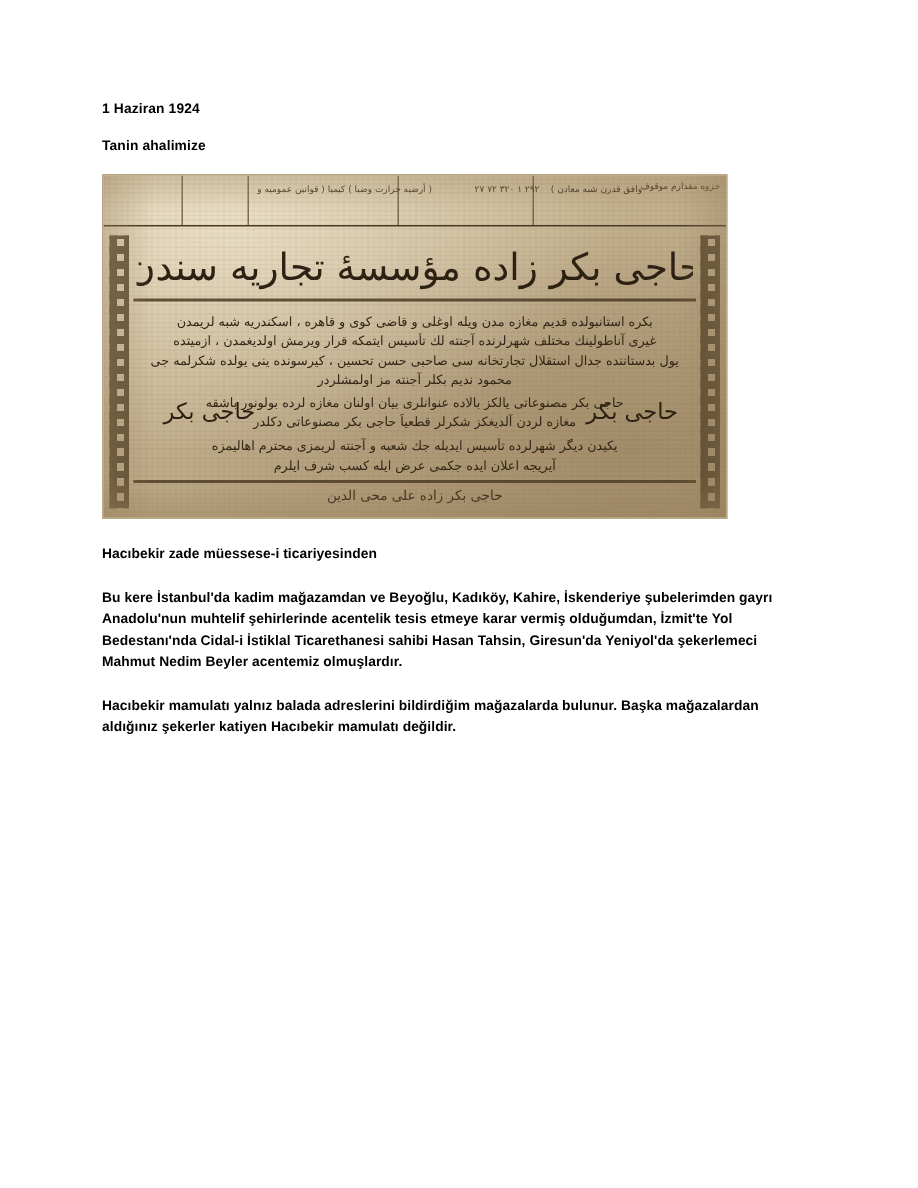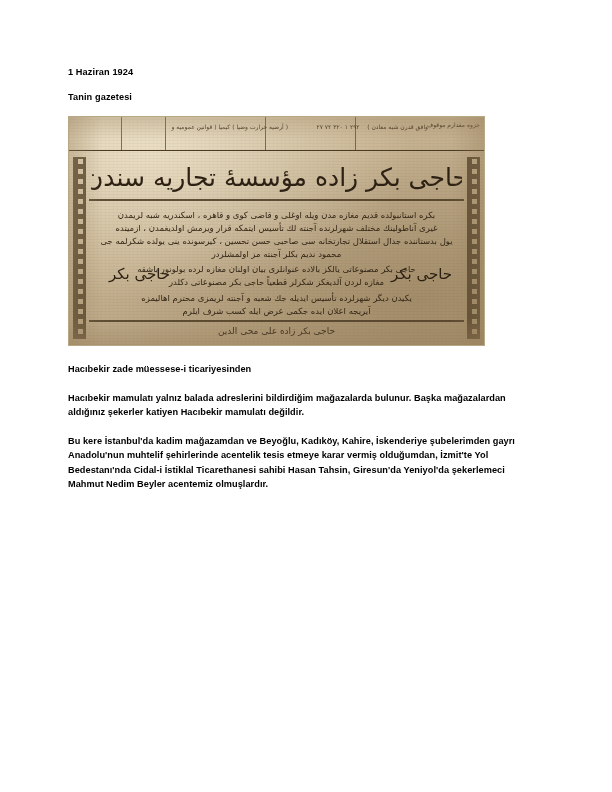--- a/index.html
+++ b/index.html
@@ -159,21 +159,21 @@
       linear-gradient(to bottom, rgba(150,125,90,0.30) 0%, rgba(150,125,90,0) 10%, rgba(150,125,90,0) 88%, rgba(150,125,90,0.40) 100%);
   }
 </style>
 </head>
 <body>
 
 <div class="page">
   <div class="content">
 
     <p class="line">1 Haziran 1924</p>
-    <p class="line">Tanin gazetesi</p>
+    <p class="line">Tanin ahalimize</p>
 
     <div class="clipping">
       <div class="clip-inner"></div>
       <div class="grain"></div>
 
       <div class="top-strip">
         <div class="vline" style="left:52px"></div>
         <div class="vline" style="left:96px"></div>
         <div class="vline" style="left:196px"></div>
         <div class="vline" style="left:286px"></div>
@@ -202,17 +202,17 @@
       <div class="body-ar" style="top:175px;">یكیدن دیگر شهرلرده تأسیس ایدیله جك شعبه و آجنته لریمزی محترم اهالیمزه</div>
       <div class="body-ar" style="top:188px;">آیریجه اعلان ایده جكمی عرض ایله كسب شرف ایلرم</div>
 
       <div class="hr-thick" style="top:203px"></div>
       <div class="body-ar" style="top:208px; font-size:9px;">حاجی بکر زاده علی محی الدین</div>
 
       <div class="fade-edge"></div>
     </div>
 
     <p class="para">Hacıbekir zade müessese-i ticariyesinden</p>
+    <p class="para gap-top">Bu kere İstanbul'da kadim mağazamdan ve Beyoğlu, Kadıköy, Kahire, İskenderiye şubelerimden gayrı Anadolu'nun muhtelif şehirlerinde acentelik tesis etmeye karar vermiş olduğumdan, İzmit'te Yol Bedestanı'nda Cidal-i İstiklal Ticarethanesi sahibi Hasan Tahsin, Giresun'da Yeniyol'da şekerlemeci Mahmut Nedim Beyler acentemiz olmuşlardır.</p>
     <p class="para gap-top">Hacıbekir mamulatı yalnız balada adreslerini bildirdiğim mağazalarda bulunur. Başka mağazalardan aldığınız şekerler katiyen Hacıbekir mamulatı değildir.</p>
-    <p class="para gap-top">Bu kere İstanbul'da kadim mağazamdan ve Beyoğlu, Kadıköy, Kahire, İskenderiye şubelerimden gayrı Anadolu'nun muhtelif şehirlerinde acentelik tesis etmeye karar vermiş olduğumdan, İzmit'te Yol Bedestanı'nda Cidal-i İstiklal Ticarethanesi sahibi Hasan Tahsin, Giresun'da Yeniyol'da şekerlemeci Mahmut Nedim Beyler acentemiz olmuşlardır.</p>
 
   </div>
 </div>
 
 </body></html>

